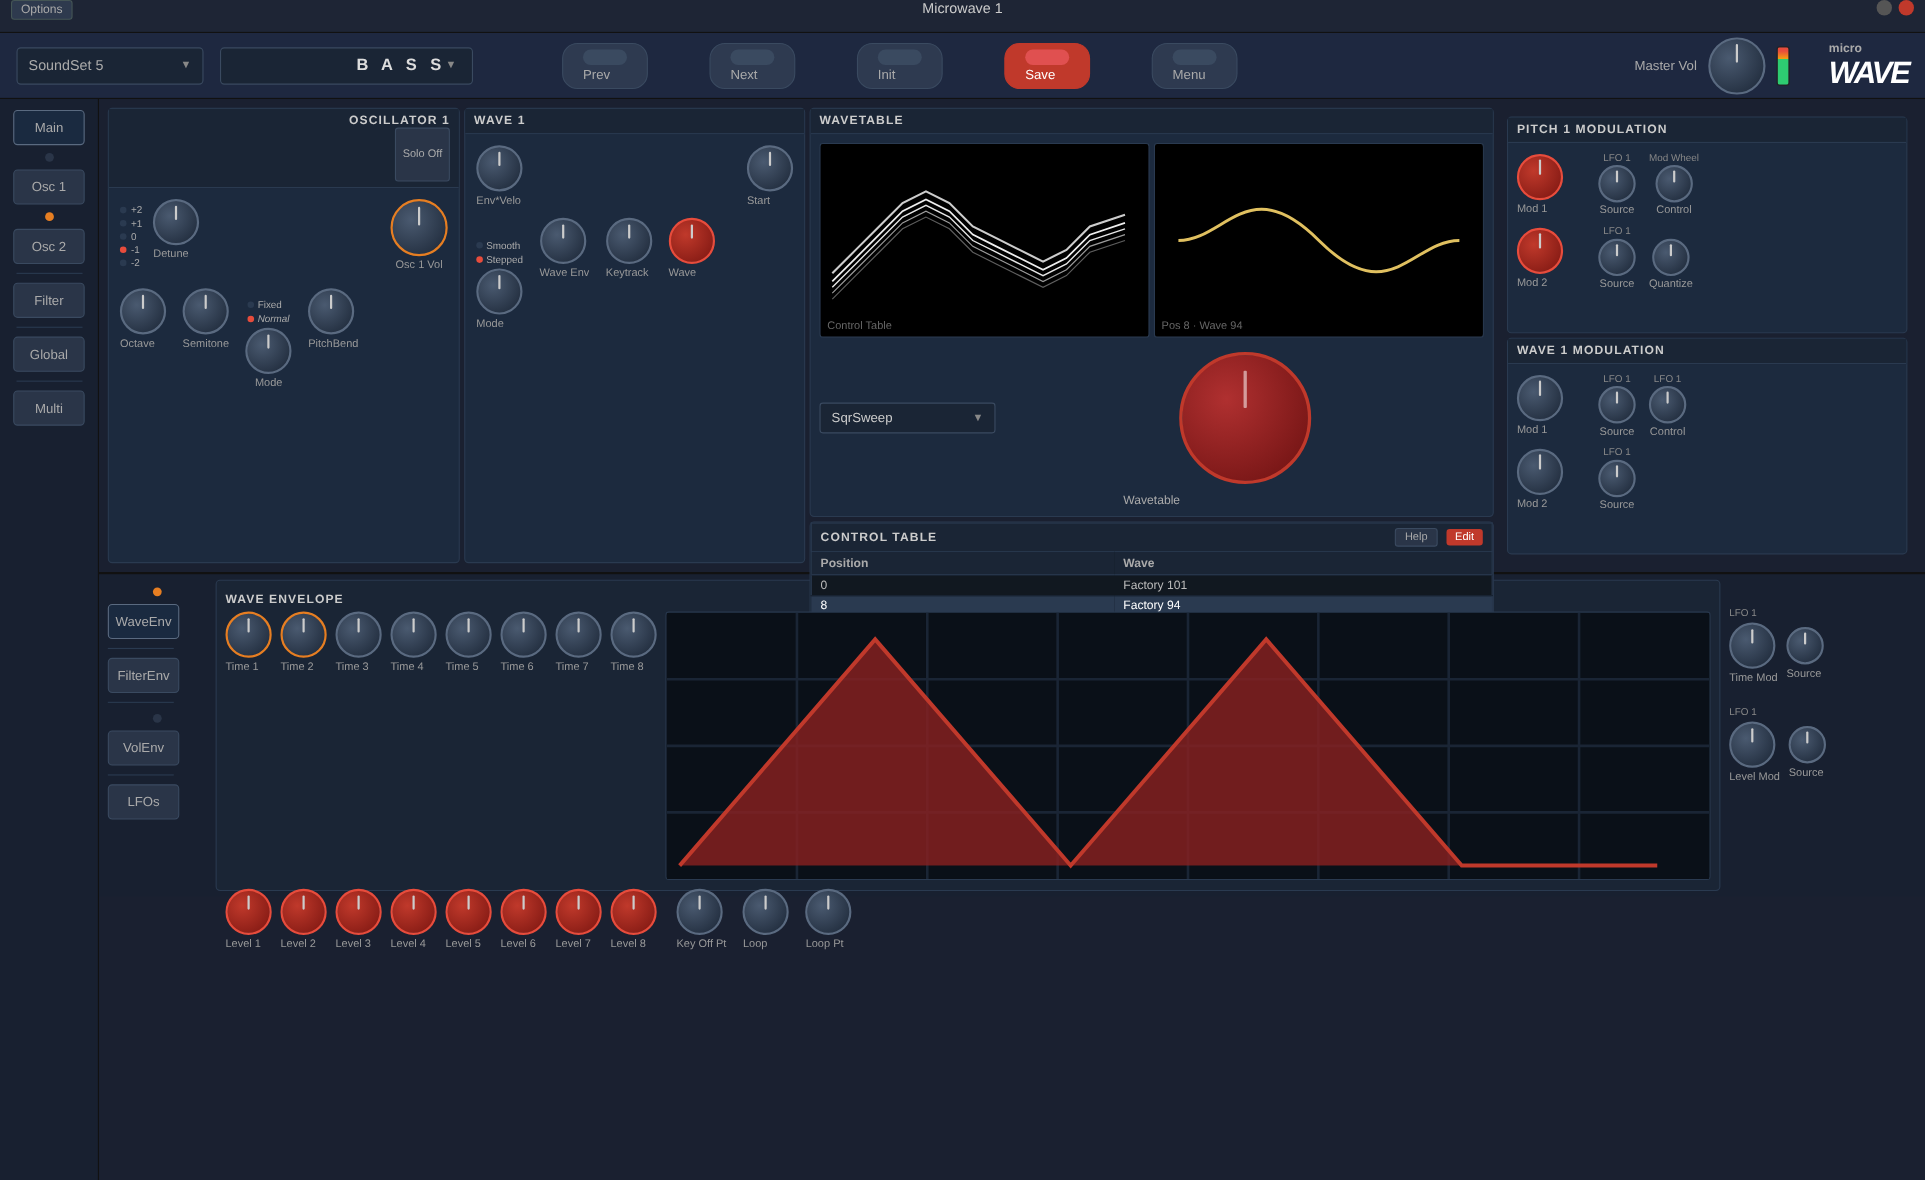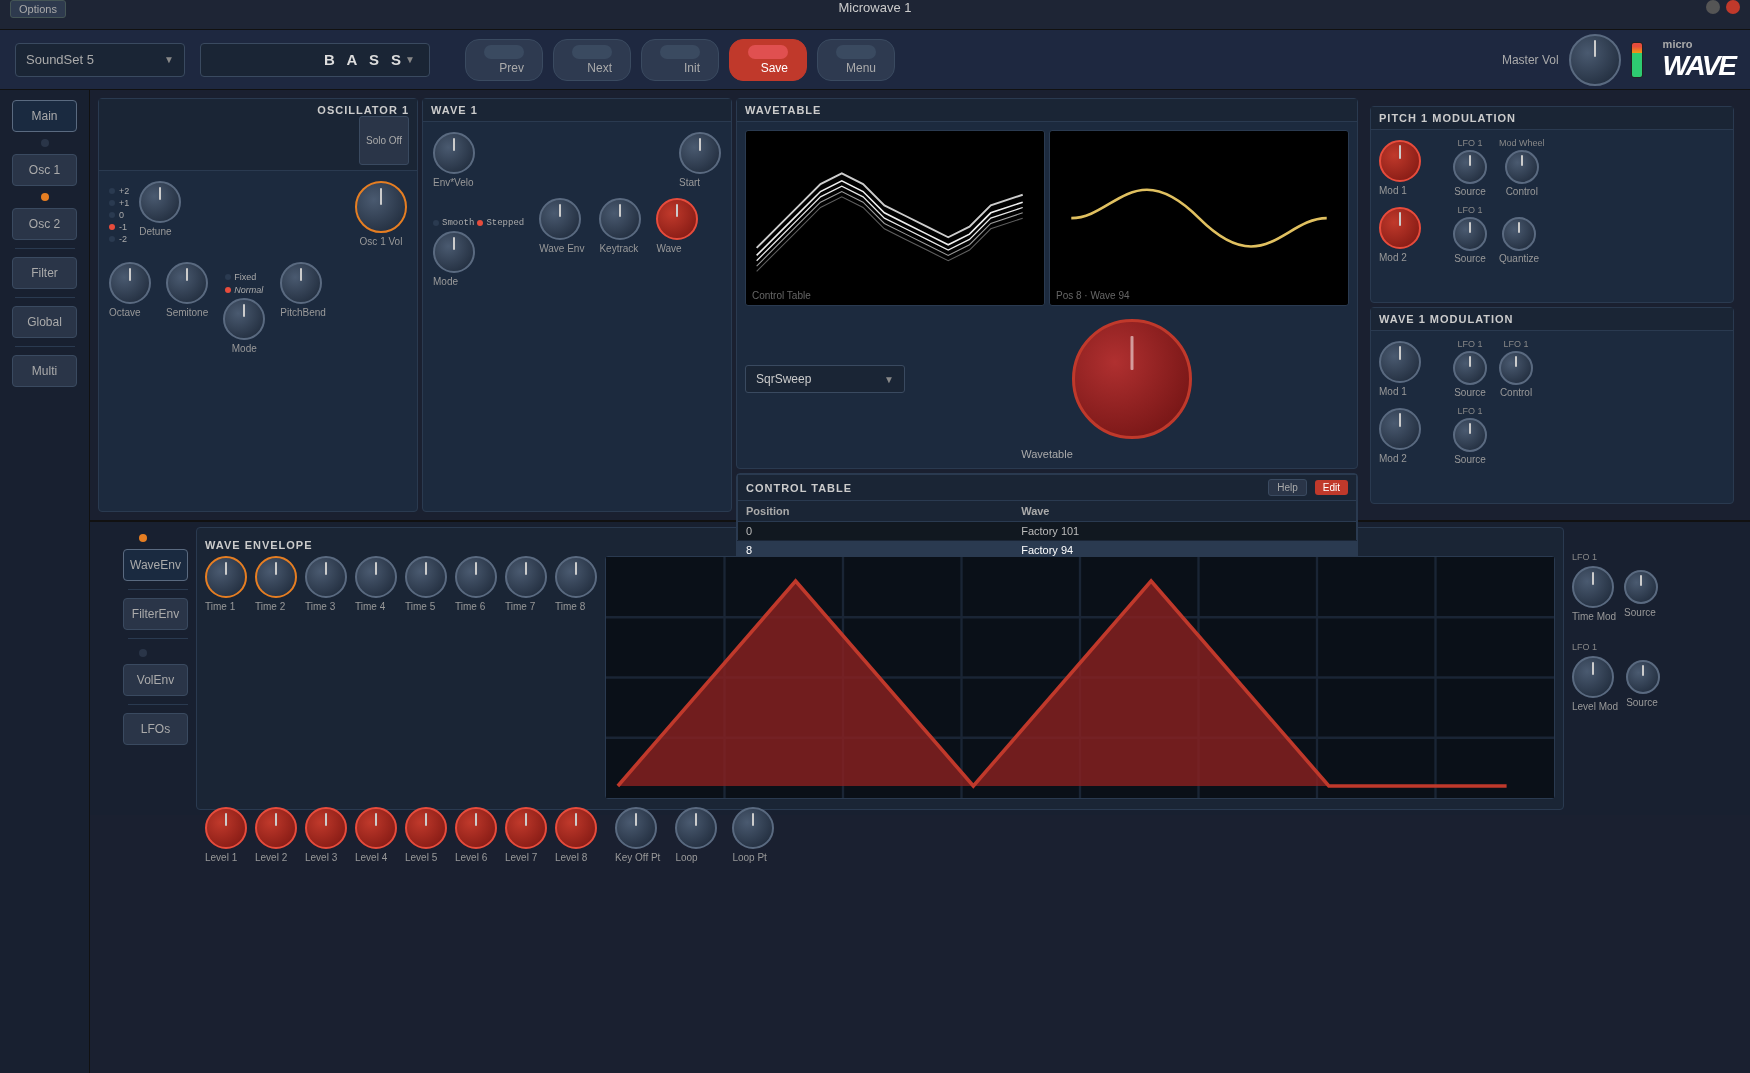--- a/index.html
+++ b/index.html
@@ -100,23 +100,24 @@
     .nav-btn {
       background: #2e3a50;
       border: 1px solid #3a4a60;
       color: #aaa;
       font-size: 12px;
       padding: 5px 18px;
       border-radius: 14px;
       cursor: pointer;
       display: flex;
       flex-direction: column;
-      align-items: flex-end;
+      align-items: flex-start;
       gap: 2px;
       min-width: 55px;
+      margin-left: 46px;
     }
     .nav-btn.save-btn {
       background: #c0392b;
       color: #fff;
       border-color: #c0392b;
     }
     .nav-btn-inner {
       width: 40px;
       height: 14px;
       background: #3a4a60;
@@ -141,21 +142,21 @@
       height: 36px;
       background: linear-gradient(to top, #2ecc71, #2ecc71 70%, #f39c12 70%, #e74c3c 90%);
       border-radius: 3px;
       border: 1px solid #222;
     }
     .microwave-logo {
       color: #fff;
       font-size: 22px;
       font-style: italic;
       font-weight: bold;
-      margin-left: 10px;
+      margin-left: 26px;
     }
     .microwave-logo span.micro {
       font-size: 11px;
       display: block;
       color: #aaa;
       font-style: normal;
     }
 
     .main-content {
       display: flex;
@@ -350,25 +351,25 @@
       flex-direction: column;
       gap: 10px;
     }
     .wave1-row {
       display: flex;
       align-items: flex-start;
       gap: 15px;
     }
     .smooth-stepped {
       display: flex;
+      flex-direction: column;
       gap: 3px;
       font-size: 9px;
       color: #aaa;
       padding-top: 20px;
-      font-family: Liberation Mono, monospace;
     }
     .wavetable-displays {
       display: flex;
       gap: 4px;
       padding: 8px;
       flex: 1;
     }
     .wt-display {
       flex: 1;
       background: #000;
@@ -492,21 +493,21 @@
       height: 295px;
       padding: 5px 8px;
       display: flex;
       gap: 8px;
     }
 
     .left-sidebar-lower {
       width: 90px;
       display: flex;
       flex-direction: column;
-      align-items: flex-end;
+      align-items: flex-start;
       gap: 5px;
       padding-top: 5px;
     }
 
     .wave-env-main {
       flex: 1;
       display: flex;
       flex-direction: column;
     }
 

